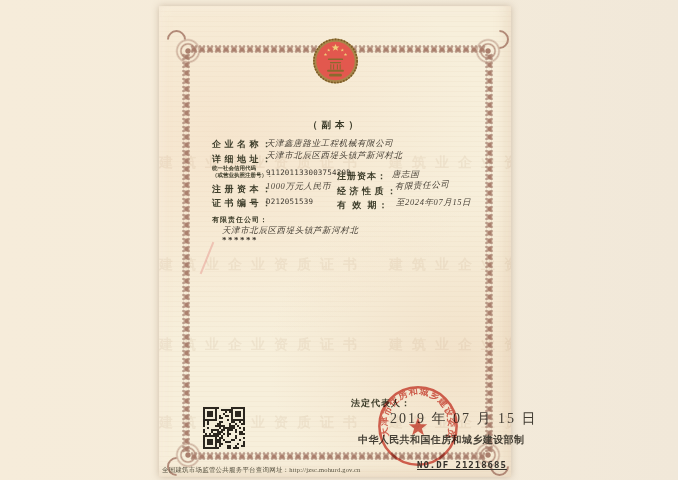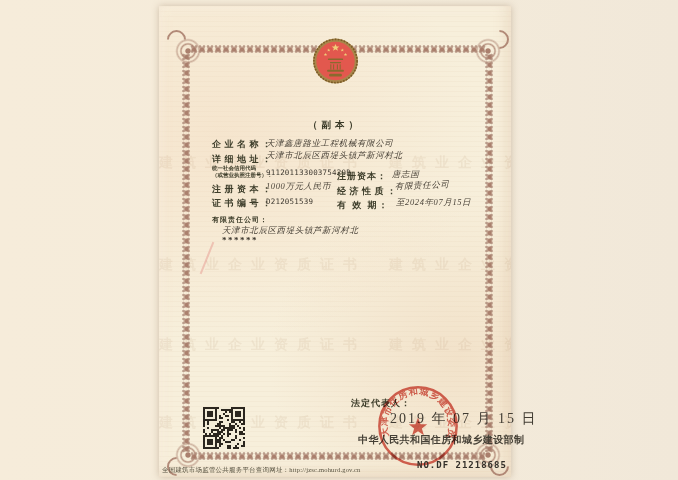--- a/index.html
+++ b/index.html
@@ -52,21 +52,21 @@
   .stars{position:absolute;font-weight:bold;font-size:9px;letter-spacing:1.5px;color:#3a352c;}
   
   .issuer{position:absolute;left:192px;top:391px;font-weight:bold;font-size:9px;letter-spacing:1px;color:#3d3d2a;}
   .dateline{position:absolute;left:231px;top:404px;font-size:14px;font-weight:normal;color:#413c33;letter-spacing:2px;white-space:nowrap;}
   .madeby{position:absolute;left:199px;top:427px;font-size:10px;font-weight:600;color:#443f35;letter-spacing:.4px;white-space:nowrap;}
   .stamp{position:absolute;left:217px;top:378px;width:84px;height:84px;opacity:.82;mix-blend-mode:multiply;pointer-events:none;}
   .qr{position:absolute;left:44px;top:401px;width:42px;height:42px;background:#f3ecd8;}
   .qr svg{display:block;width:42px;height:42px;fill:#2b261f;}
   .foot-left{position:absolute;left:3px;top:460px;font-size:6.5px;color:#55503f;letter-spacing:.2px;white-space:nowrap;}
   .foot-right{position:absolute;left:258px;top:454px;font-family:"DejaVu Sans Mono",monospace;
-    font-weight:bold;font-size:9px;letter-spacing:1px;color:#33302a;white-space:nowrap;}
+    font-weight:bold;font-size:9px;letter-spacing:1px;color:#33302a;white-space:nowrap;text-decoration:underline;}
   .crease{position:absolute;left:47px;top:235px;width:2px;height:34px;
     background:rgba(226,130,124,.38);transform:rotate(22deg);}
 </style>
 </head>
 <body>
 
 <div class="stage">
   <div class="paper">
 
     <div class="wm-row" style="top:148px">建筑业企业资质证书　建筑业企业资质证书　建筑业企业资质证书　</div>

